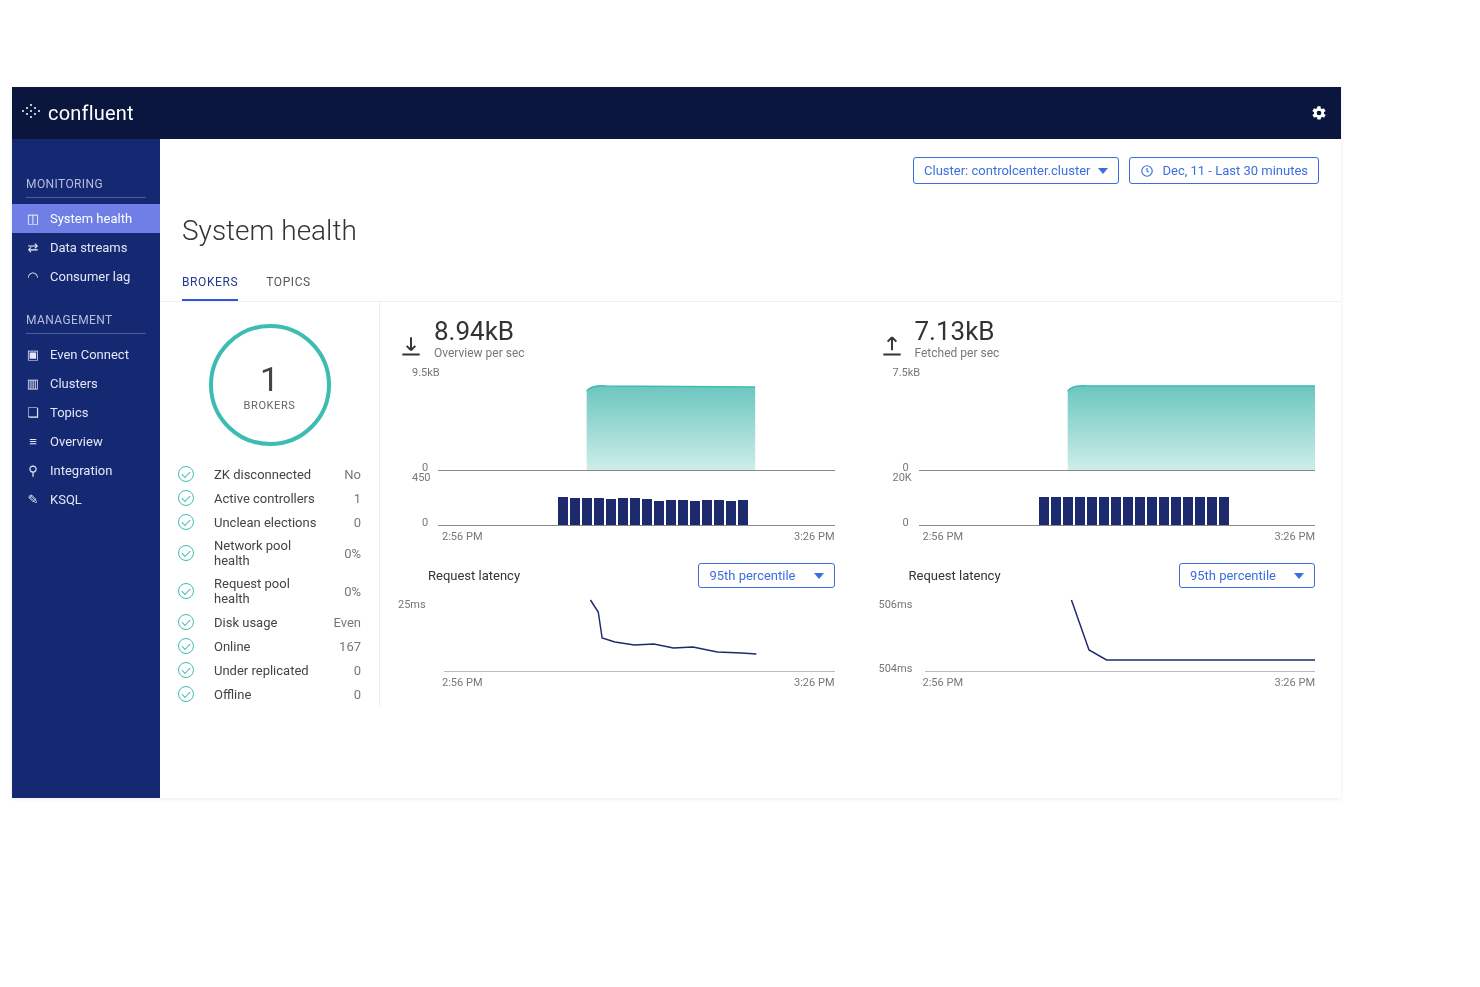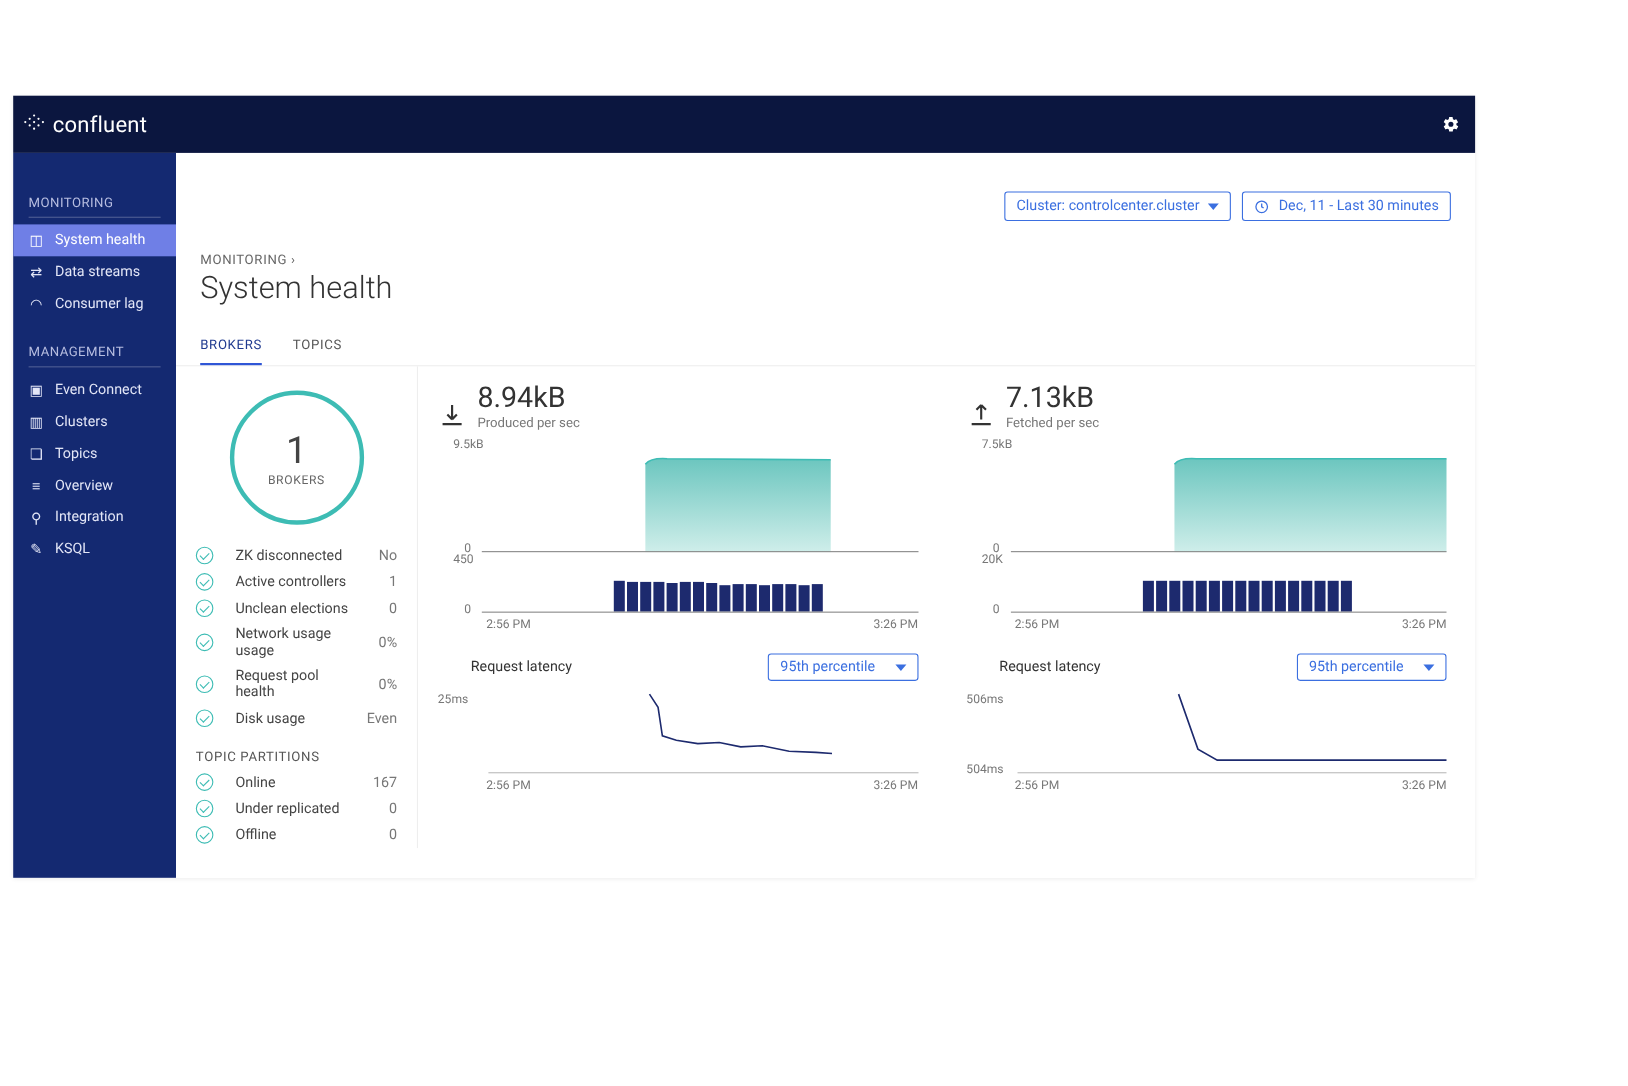--- a/index.html
+++ b/index.html
@@ -65,21 +65,20 @@
   .sidebar .item.active {
     background: #6f7fe6;
     color: #fff;
   }
   .sidebar .item .sicon { width: 14px; height: 14px; display:inline-flex; align-items:center; justify-content:center; }
   
   .main {
     background: #fff;
     overflow: hidden;
     position: relative;
-    margin-top: 17px;
   }
   .controlbar {
     display: flex; justify-content: flex-end; gap: 10px;
     padding: 18px 22px 0;
   }
   .pill {
     border: 1px solid #3b6fe0;
     color: #3b6fe0;
     background: #fff;
     border-radius: 3px;
@@ -252,24 +251,20 @@
       <div class="pill">
         <svg width="14" height="14" viewBox="0 0 24 24" fill="none" stroke="#3b6fe0" stroke-width="2">
             <circle cx="12" cy="12" r="9"></circle>
             <path d="M12 7v5l3 2"></path>
           </svg>
         <span>Dec, 11 - Last 30 minutes</span>
       </div>
     </div>
 
     <div class="crumb">
-      <div class="bpath">
-        <span>MONITORING</span>
-        <span>›</span>
-      </div>
       <h1>System health</h1>
     </div>
 
     <div class="tabs" id="tabs">
         <div class="tab active">BROKERS</div>
         <div class="tab">TOPICS</div>
       </div>
 
     <div class="content">
 
@@ -291,35 +286,34 @@
               <span class="name">Active controllers</span>
               <span class="val">1</span>
             </div>
             <div class="statrow">
               <span class="ok"></span>
               <span class="name">Unclean elections</span>
               <span class="val">0</span>
             </div>
             <div class="statrow">
               <span class="ok"></span>
-              <span class="name">Network usage usage</span>
+              <span class="name">Network pool health</span>
               <span class="val">0%</span>
             </div>
             <div class="statrow">
               <span class="ok"></span>
               <span class="name">Request pool health</span>
               <span class="val">0%</span>
             </div>
             <div class="statrow">
               <span class="ok"></span>
               <span class="name">Disk usage</span>
               <span class="val">Even</span>
             </div>
           </div>
-        <div class="subhead">TOPIC PARTITIONS</div>
         <div class="statlist" id="part-rows">
             <div class="statrow">
               <span class="ok"></span>
               <span class="name">Online</span>
               <span class="val">167</span>
             </div>
             <div class="statrow">
               <span class="ok"></span>
               <span class="name">Under replicated</span>
               <span class="val">0</span>
@@ -332,21 +326,21 @@
           </div>
       </div>
 
       <div class="panel">
         <div class="kpi">
           <svg class="icn" viewBox="0 0 24 24" fill="none" stroke="#333" stroke-width="1.8">
               <path d="M12 3v12m0 0 4-4m-4 4-4-4M4 19h16"></path>
             </svg>
           <div>
             <div class="big">8.94kB</div>
-            <div class="sub">Produced per sec</div>
+            <div class="sub">Overview per sec</div>
           </div>
         </div>
         <div class="axis-max">9.5kB</div>
         <div class="area-chart">
           <svg viewBox="0 0 400 92" preserveAspectRatio="none">
               <defs>
                 <linearGradient id="g1" x1="0" x2="0" y1="0" y2="1">
                   <stop offset="0" stop-color="#6cc6bf"></stop>
                   <stop offset="1" stop-color="#cfeeea"></stop>
                 </linearGradient>

